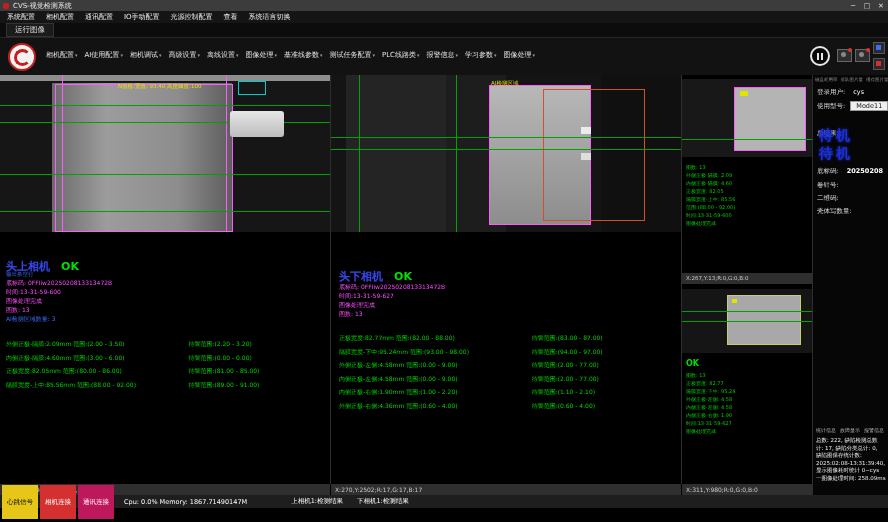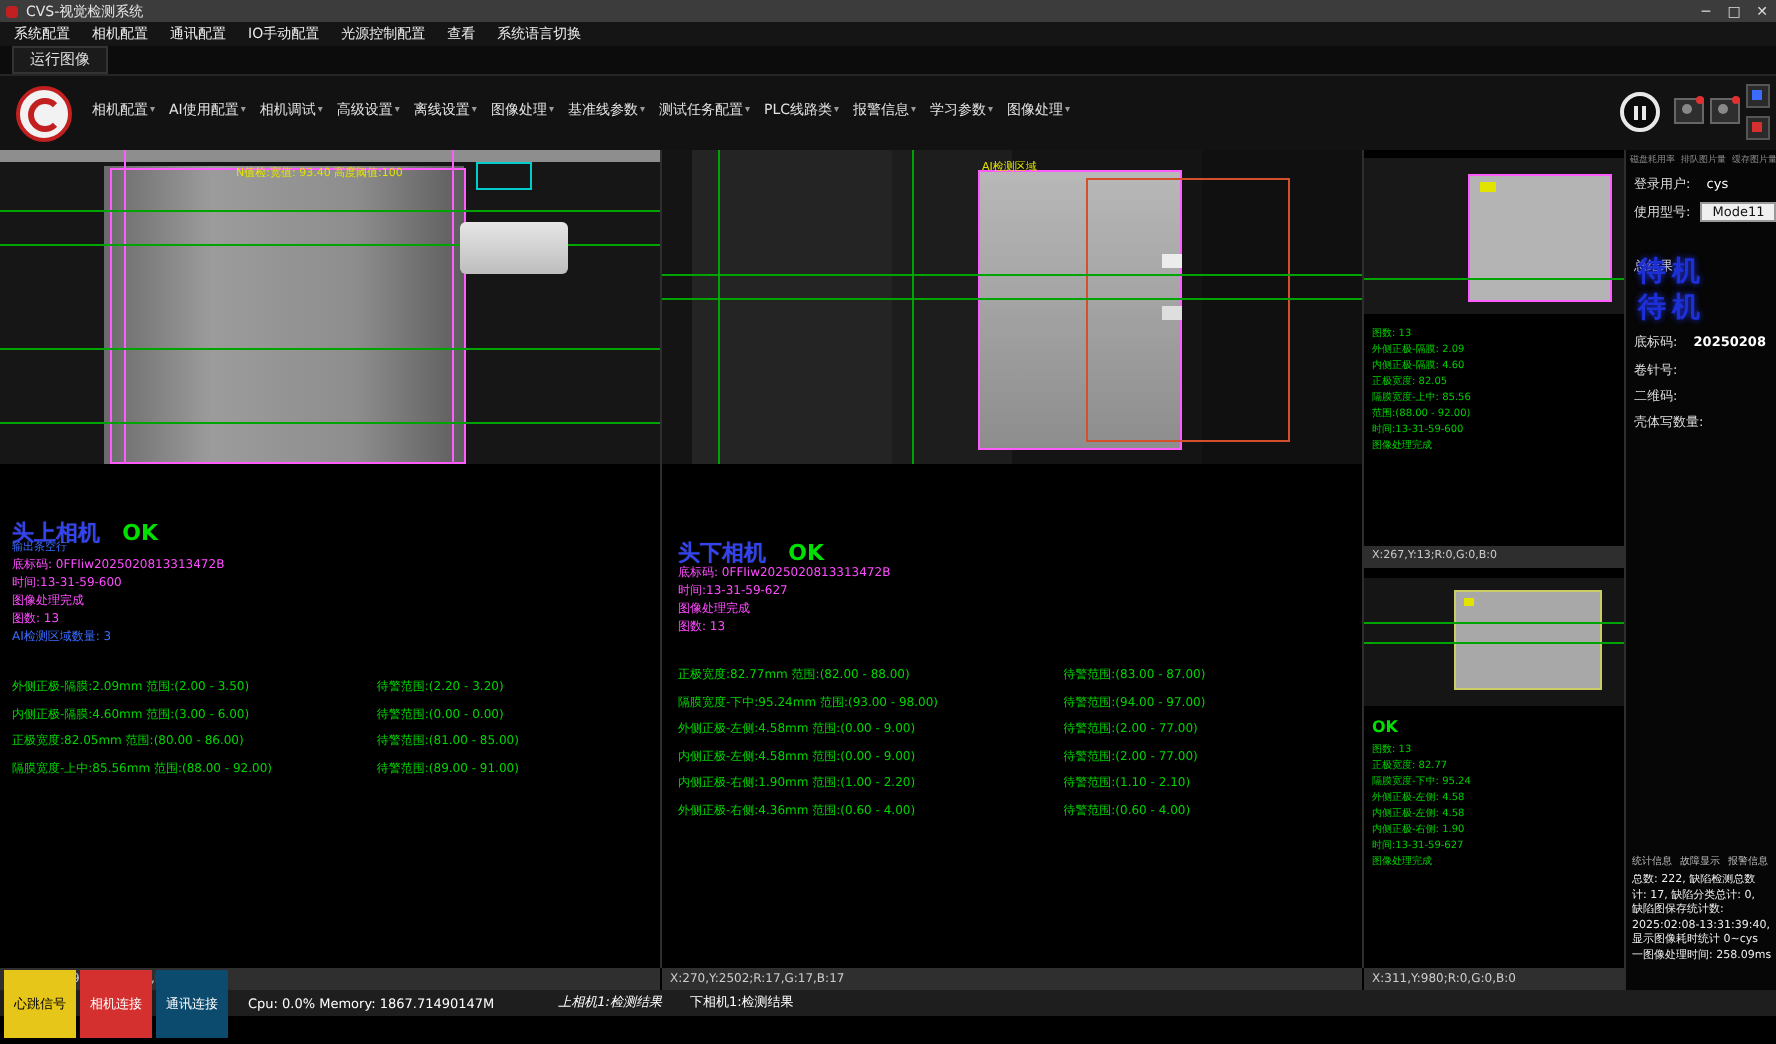--- a/index.html
+++ b/index.html
@@ -80,23 +80,23 @@
             color:#1d2fd6;text-shadow:0 0 3px #1d2fd6;}
   .info-tabs{position:absolute;top:352px;left:3px;display:flex;gap:4px;font-size:5px;color:#bbb;white-space:nowrap;}
   .stats{position:absolute;top:362px;left:3px;right:1px;font-size:5.5px;color:#eee;line-height:7.5px;white-space:nowrap;overflow:hidden;}
 
   
   .statusbar{position:absolute;top:495px;left:0;right:0;height:13px;background:#1e1e1e;
              display:flex;align-items:center;padding-left:2px;font-size:6.5px;color:#fff;}
   .badge{padding:12px 5px;line-height:10px;margin-right:2px;font-size:6.5px;}
   .badge-yellow{background:#e6c619;color:#000;}
   .badge-red{background:#d43030;color:#fff;}
-  .badge-purple{background:#0c4a6e;color:#fff;}
+  .badge-purple{background:#be185d;color:#fff;}
   .cpu{margin-left:8px;}
-  .camres{margin-left:32px;font-style:italic;}
+  .camres{margin-left:44px;}
   .camres2{margin-left:14px;}
 </style>
 </head>
 <body>
 
 <div class="app">
 
   <div class="titlebar">
     <span class="title-icon"></span>
     <span>CVS-视觉检测系统</span>

